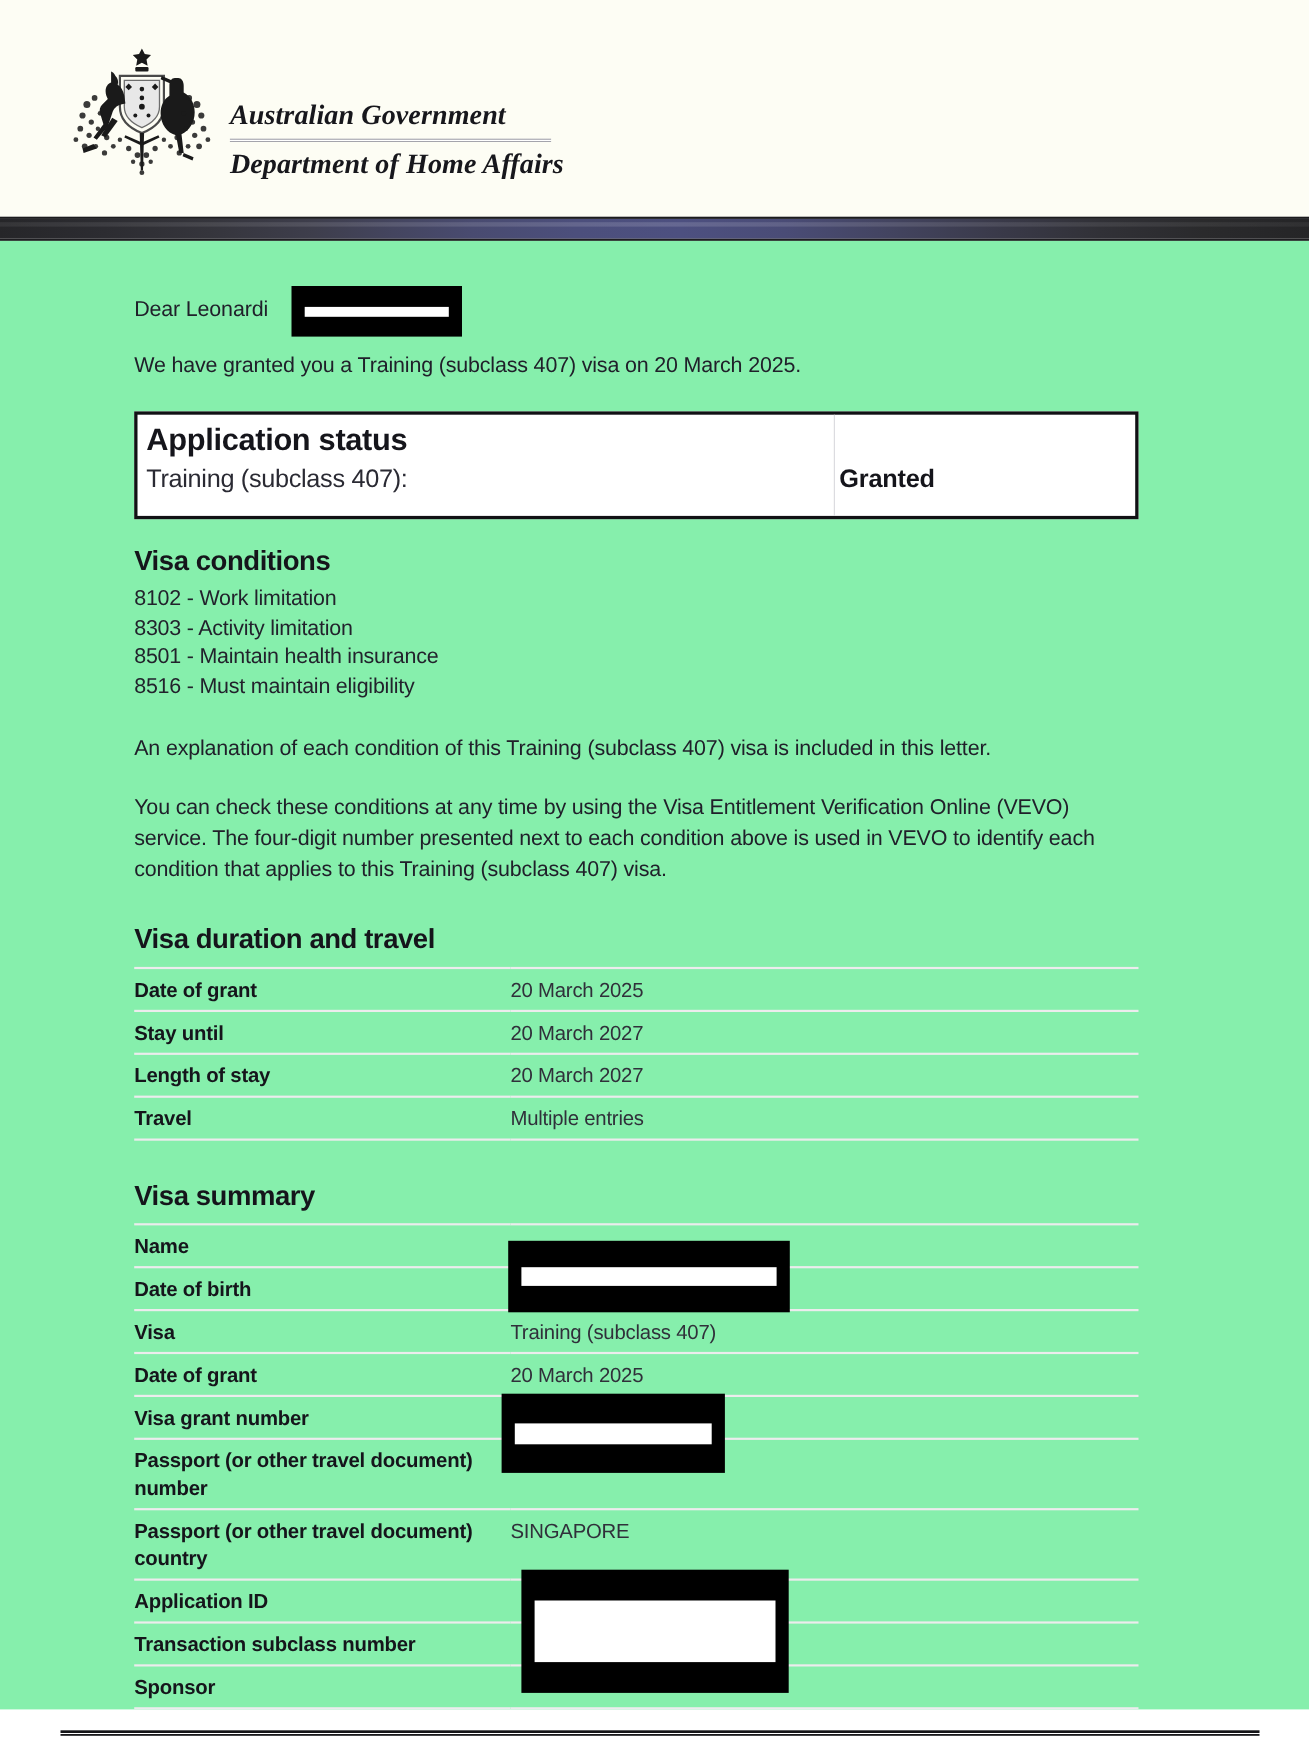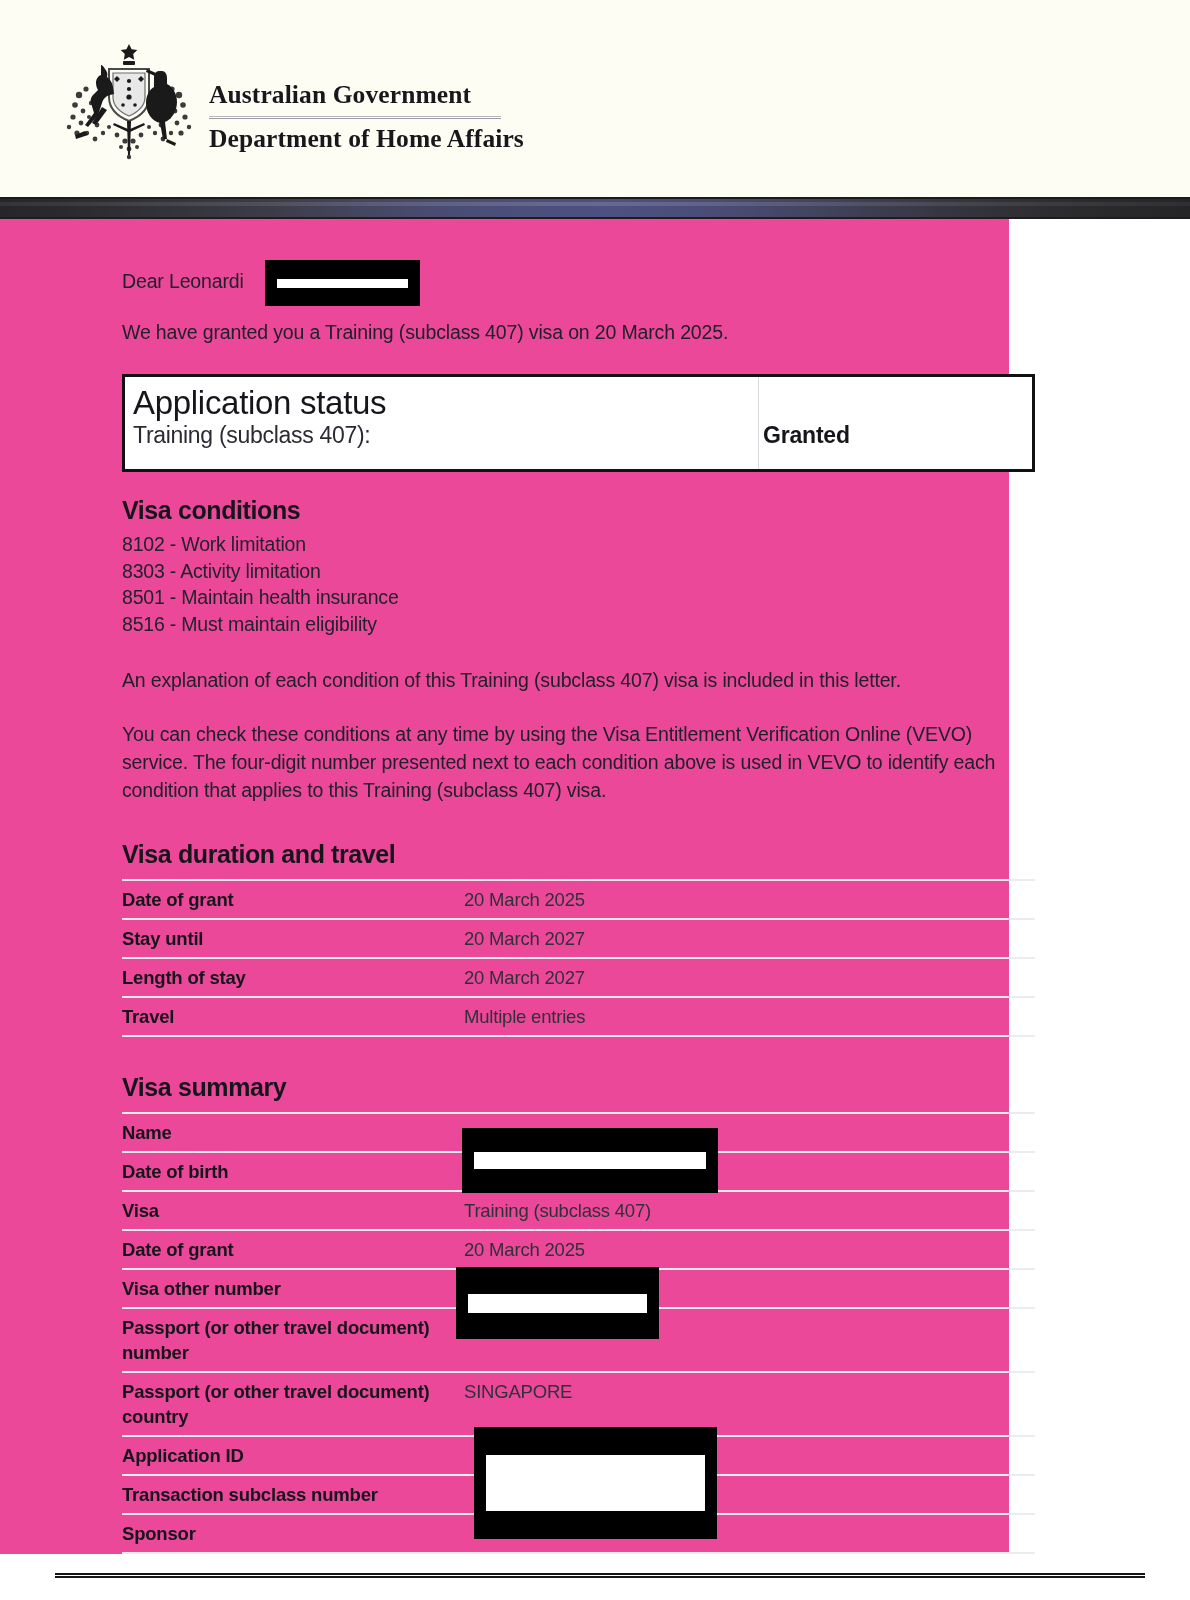--- a/index.html
+++ b/index.html
@@ -24,21 +24,22 @@
     height: 197px;
     background: #fdfdf4;
     box-sizing: border-box;
   }
 
   .crest-lockup {
     position: absolute;
     left: 55px;
     top: 33px;
     display: flex;
-    align-items: center;
+    align-items: flex-end;
+    font-style: italic;
   }
 
   .crest {
     width: 148px;
     height: 130px;
     flex: 0 0 auto;
     position: relative;
     top: 2px;
   }
   .crest svg { display: block; width: 148px; height: 130px; }
@@ -104,22 +105,22 @@
     left: 0; top: 3px;
     width: 100%; height: 4px;
     background: linear-gradient(to right, rgba(255,255,255,.07), rgba(255,255,255,.14), rgba(255,255,255,.05));
   }
 
   
   .page-body {
     position: absolute;
     left: 0;
     top: 219px;
-    width: 1009px;
-    background: #ec4899;
+    width: 1190px;
+    background: #86efac;
   }
 
   .content {
     position: relative;
     margin-left: 122px;
     width: 915px;
   }
 
   .para {
     font-size: 19.5px;
@@ -165,22 +166,22 @@
     width: 913px;
     border: 3px solid #111114;
     box-sizing: border-box;
     position: relative;
     background: #fff;
     height: 98px;
   }
   .status-box .status-title {
     position: absolute;
     left: 8px; top: 7px;
-    font-size: 33px;
-    font-weight: normal;
+    font-size: 28px;
+    font-weight: bold;
     color: #15151b;
     letter-spacing: -0.3px;
     text-align: center;
   }
   .status-box .status-subject {
     position: absolute;
     left: 8px; top: 45px;
     font-size: 23px;
     color: #2a2a33;
     letter-spacing: -0.3px;
@@ -428,21 +429,21 @@
           </tr>
           <tr>
             <td class="label">Visa</td>
             <td class="value">Training (subclass 407)</td>
           </tr>
           <tr>
             <td class="label">Date of grant</td>
             <td class="value">20 March 2025</td>
           </tr>
           <tr>
-            <td class="label">Visa other number</td>
+            <td class="label">Visa grant number</td>
             <td class="value"></td>
           </tr>
           <tr>
             <td class="label">Passport (or other travel document) number</td>
             <td class="value"></td>
           </tr>
           <tr>
             <td class="label">Passport (or other travel document) country</td>
             <td class="value">SINGAPORE</td>
           </tr>

